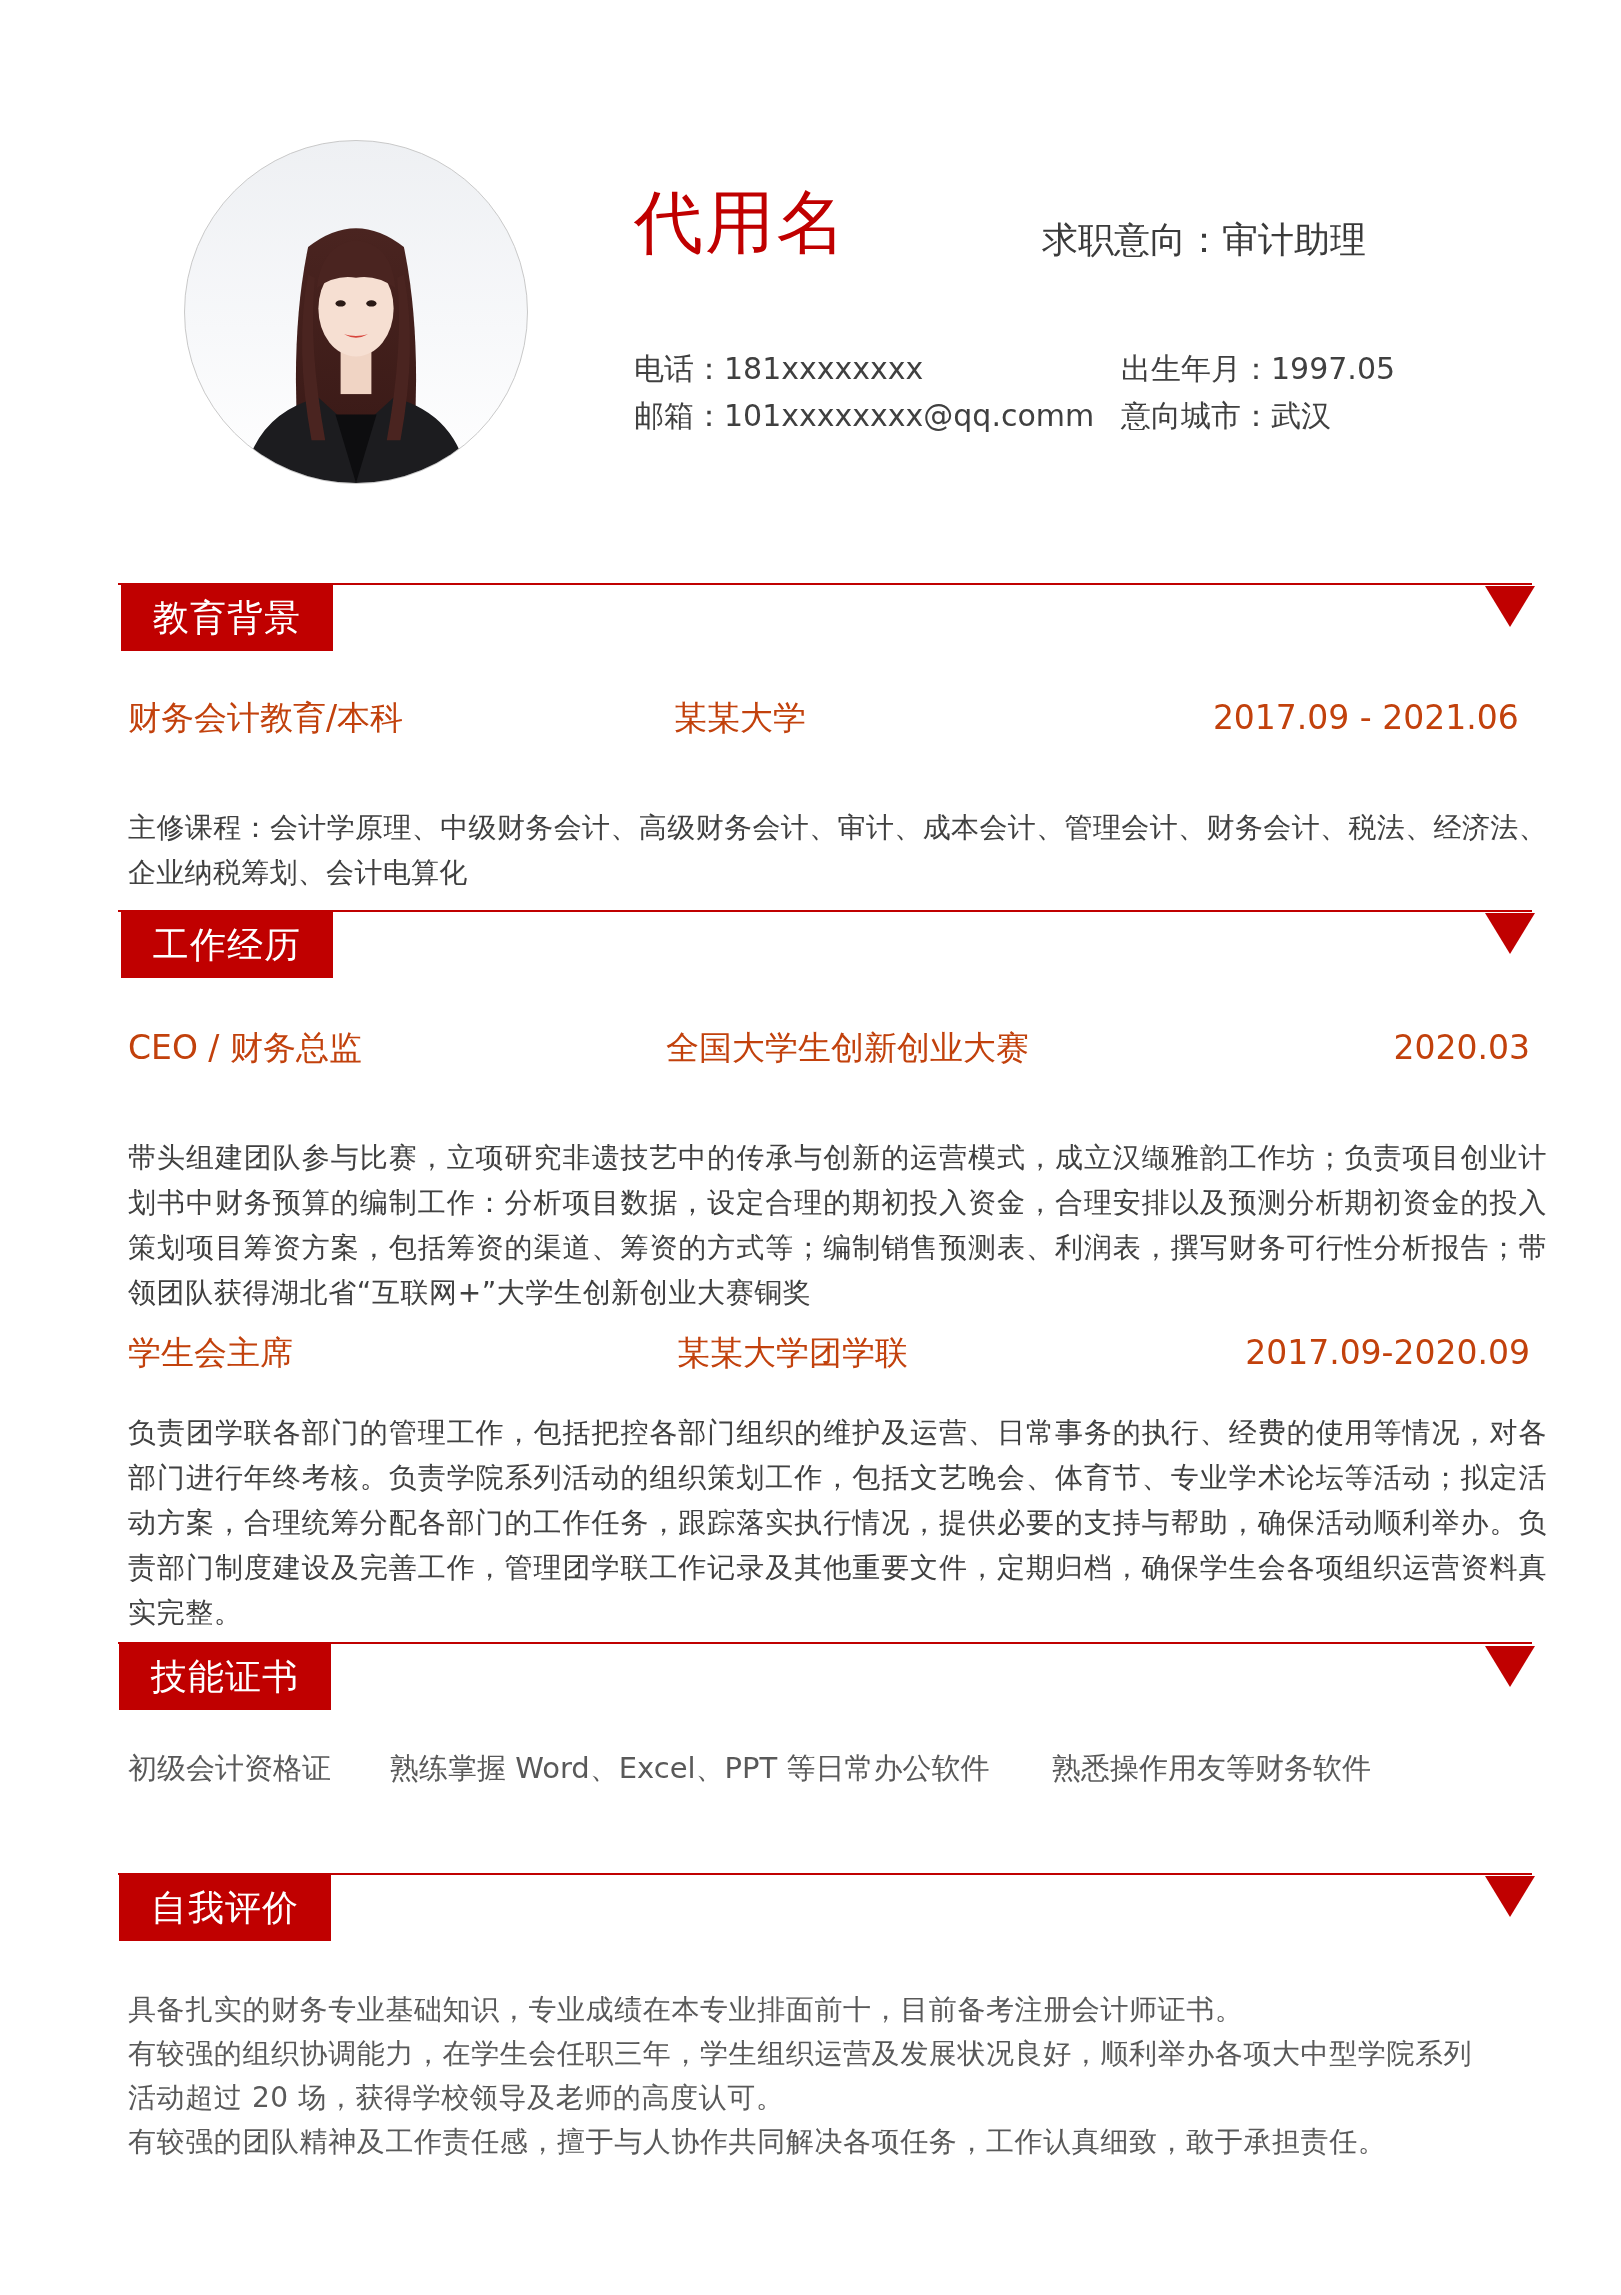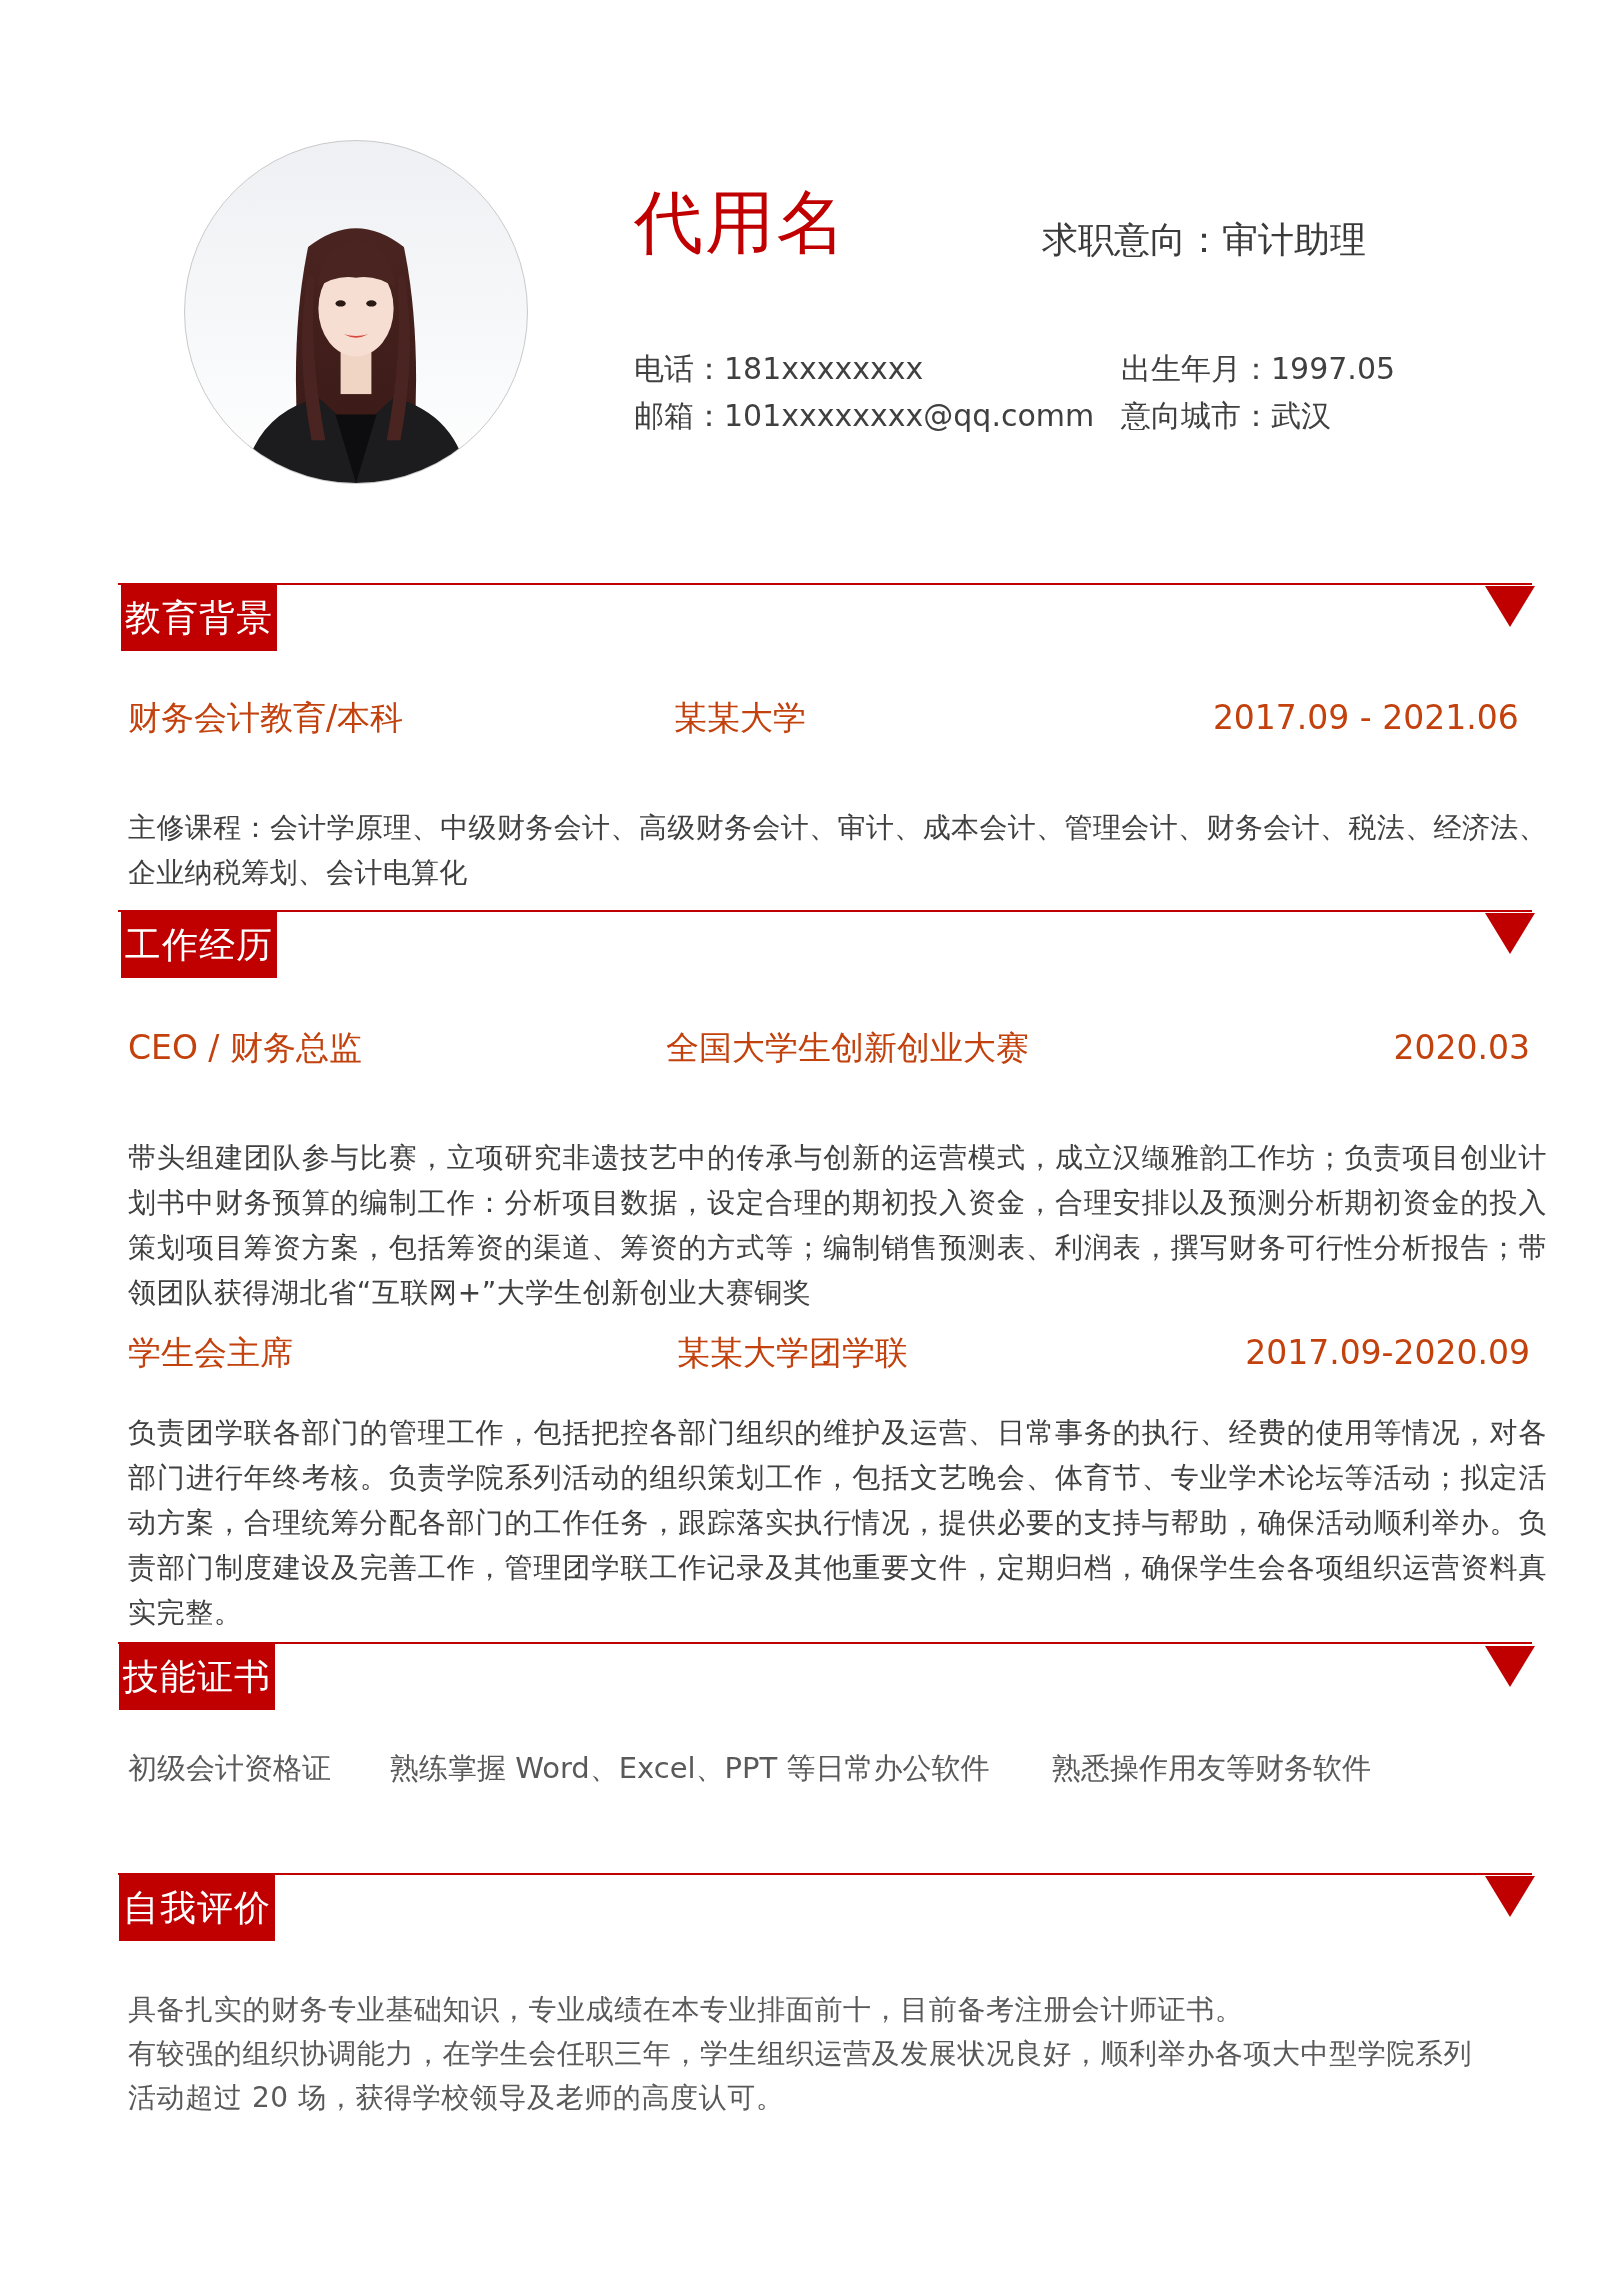--- a/index.html
+++ b/index.html
@@ -23,21 +23,21 @@
   .intent {
     position: absolute; left: 1042px; top: 217px;
     font-size: 36px; line-height: 45px; color: #3b3b3b;
   }
   .info { position: absolute; font-size: 30px; line-height: 39px; color: #404040; }
   .info .lbl, .info .val { display: inline; }
 
   
   .sec-line { position: absolute; left: 118px; width: 1414px; height: 2.3px; background: #c00000; }
   .sec-box {
-    position: absolute; left: 121px; width: 156px; height: 66px; background: #c00000;
+    position: absolute; left: 121px; width: 212px; height: 66px; background: #c00000;
     color: #ffffff; font-size: 36px; line-height: 66px; text-align: center; letter-spacing: 1.1px;
   }
   .sec-tri {
     position: absolute; left: 1485px; width: 0; height: 0;
     border-left: 25px solid transparent; border-right: 25px solid transparent; border-top: 41px solid #c00000;
   }
 
   
   .row-title { position: absolute; left: 128px; width: 1402px; height: 39px; font-size: 33px; line-height: 39px; color: #c2410c; }
   .row-title .c1 { position: absolute; left: 0; top: 0; white-space: nowrap; }
@@ -148,15 +148,16 @@
     <span style="left:924px;">熟悉操作用友等财务软件</span>
   </div>
 
   <div class="sec-line" style="top:1873px;"></div>
   <div class="sec-box" style="top:1875px; left:119px;">自我评价</div>
   <div class="sec-tri" style="top:1876px;"></div>
 
   <div class="eval-line" style="top:2032px;">有较强的组织协调能力，在学生会任职三年，学生组织运营及发展状况良好，顺利举办各项大中型学院系列</div>
   <div class="eval-line" style="top:1988px;">具备扎实的财务专业基础知识，专业成绩在本专业排面前十，目前备考注册会计师证书。</div>
   <div class="eval-line" style="top:2076px;">活动超过 20 场，获得学校领导及老师的高度认可。</div>
+  <div class="eval-line" style="top:2120px;">有较强的团队精神及工作责任感，擅于与人协作共同解决各项任务，工作认真细致，敢于承担责任。</div>
 
 </div>
 
 
 </body></html>

